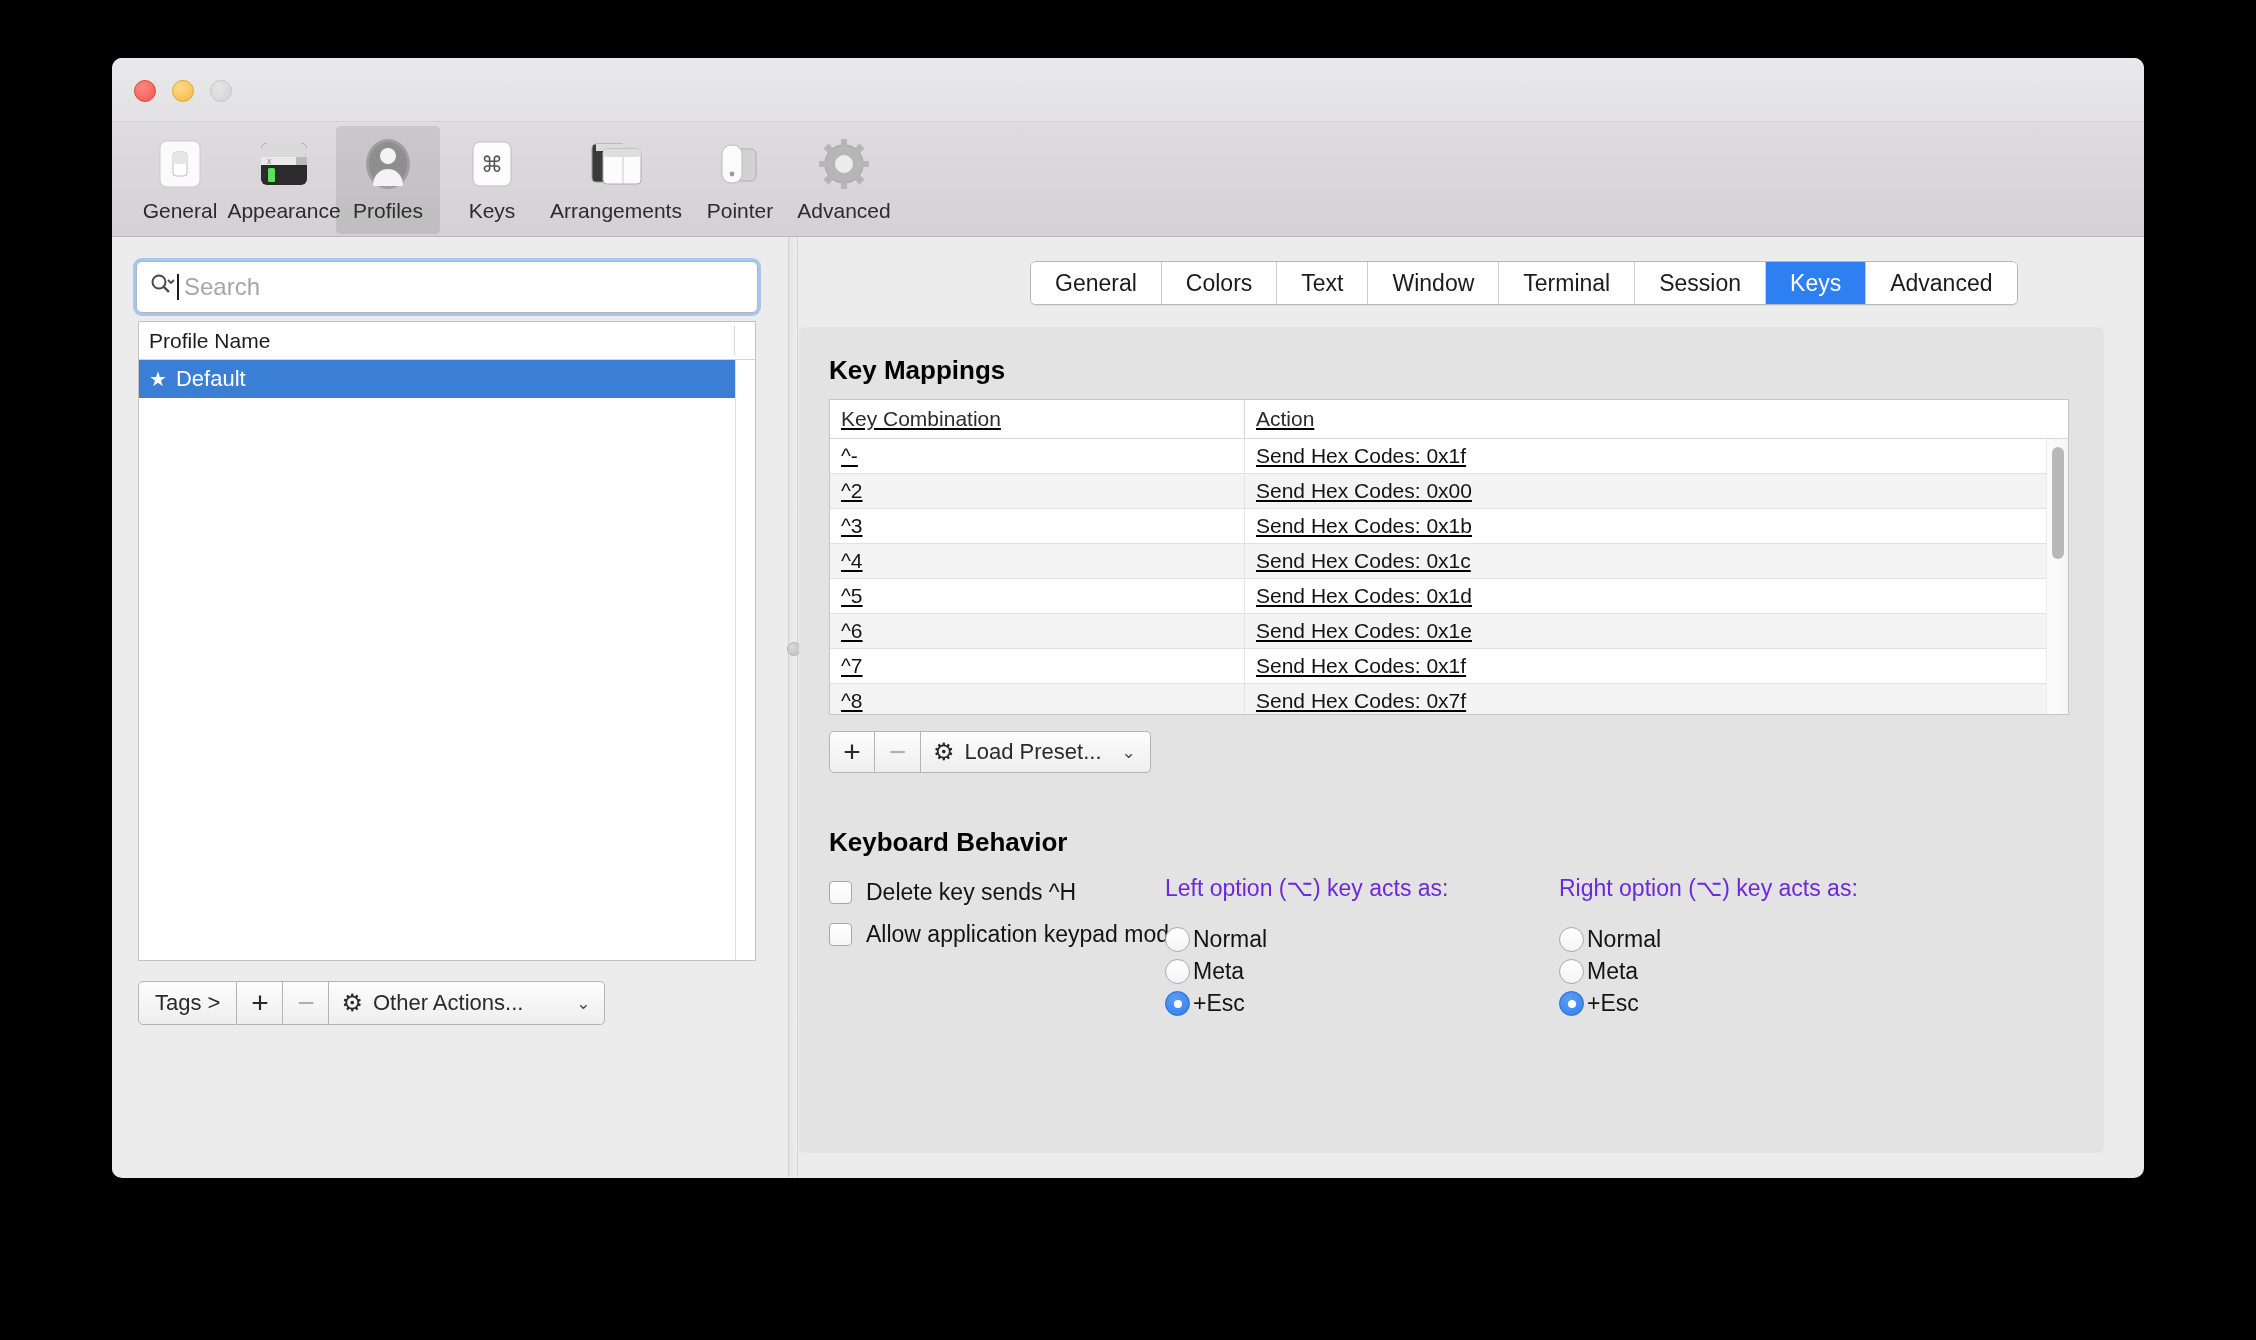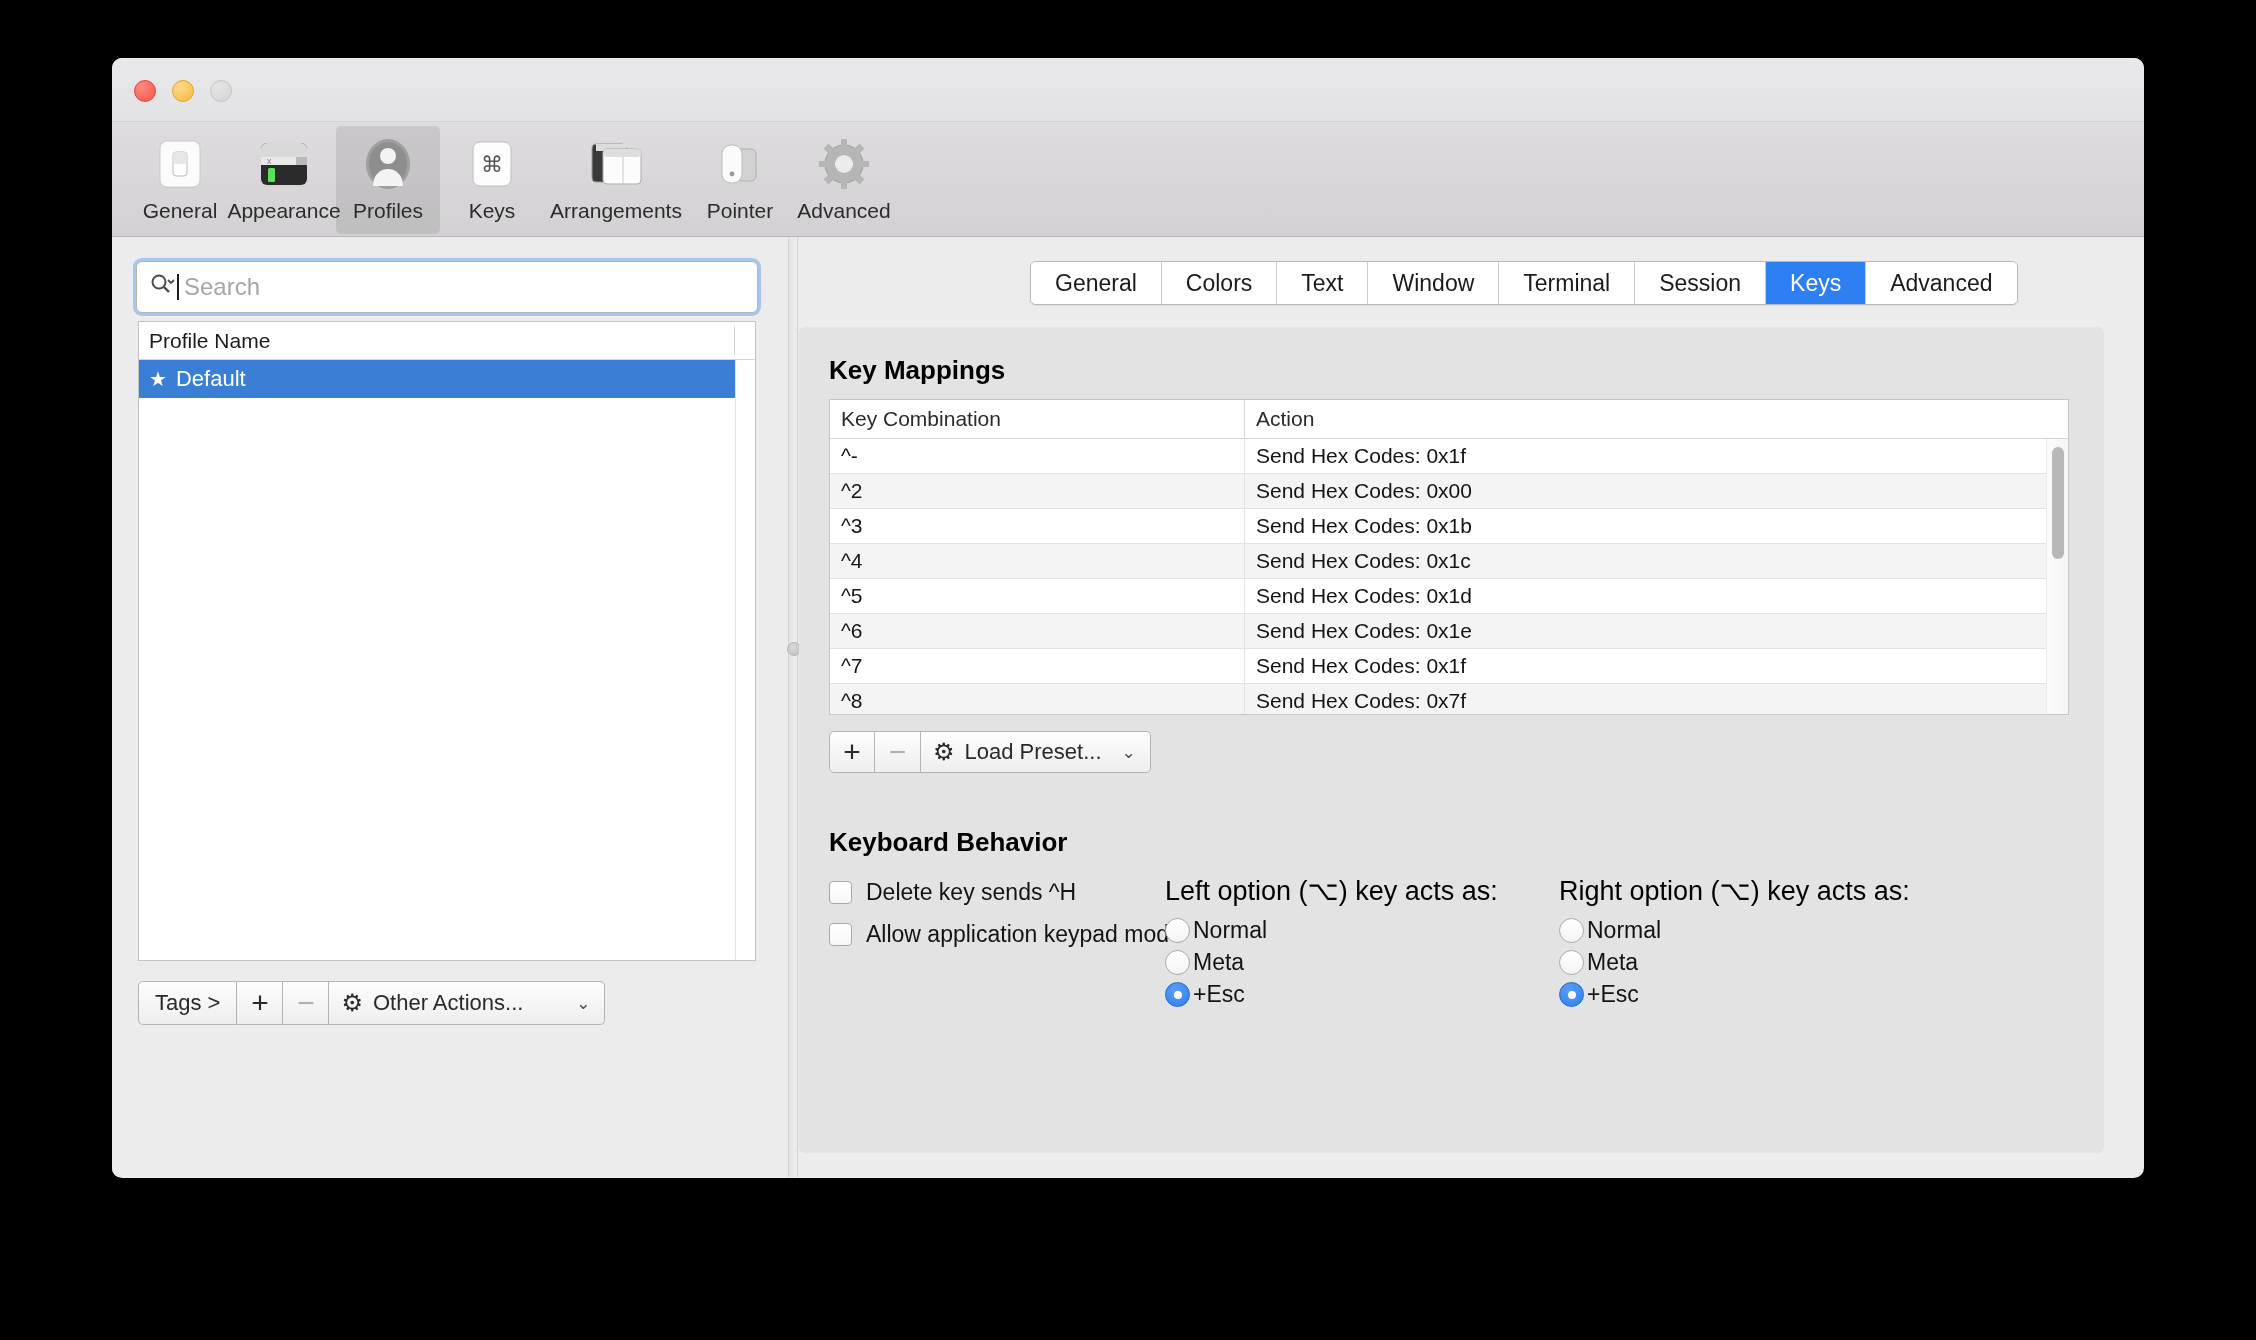--- a/index.html
+++ b/index.html
@@ -236,20 +236,21 @@
   }
   #km-title { position: absolute; left: 30px; top: 28px; }
 
   #km-table {
     position: absolute;
     left: 30px; top: 72px;
     width: 1240px; height: 316px;
     background: #fff;
     border: 1px solid #c6c6c6;
     overflow: hidden;
+    text-decoration: underline;
   }
   #km-head {
     height: 39px;
     border-bottom: 1px solid #d6d6d6;
     display: flex;
     background: #fff;
     position: relative;
   }
   #km-head .hc {
     font-size: 21px;
@@ -305,21 +306,21 @@
   .cbox {
     width: 23px; height: 23px;
     background: linear-gradient(to bottom, #ffffff, #f7f7f7);
     border: 1px solid #a8a8a8;
     border-radius: 4px;
     flex: 0 0 auto;
   }
   .checkrow .clabel { font-size: 23px; color: #131313; white-space: nowrap; }
 
   .radiogroup { position: absolute; }
-  .rg-title { font-size: 27px; color: #000000; margin-bottom: 10px; white-space: nowrap; }
+  .rg-title { font-size: 23px; color: #6d28d9; margin-bottom: 24px; white-space: nowrap; }
   .rrow { display: flex; align-items: center; gap: 3px; margin-bottom: 5px; }
   .rdot {
     width: 25px; height: 25px;
     border-radius: 50%;
     background: linear-gradient(to bottom, #ffffff, #f4f4f4);
     border: 1px solid #a9a9a9;
     flex: 0 0 auto;
     position: relative;
   }
   .rdot.on {

